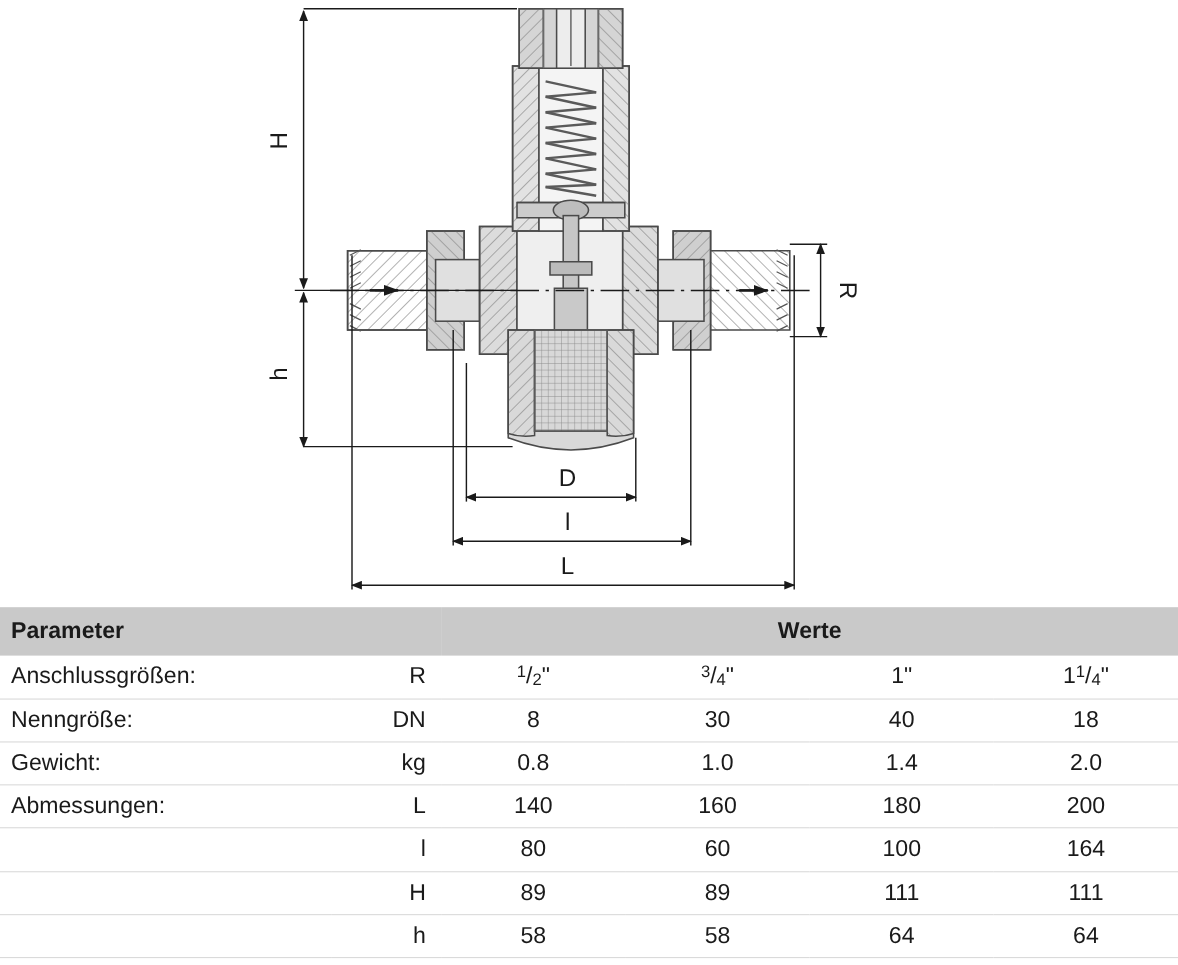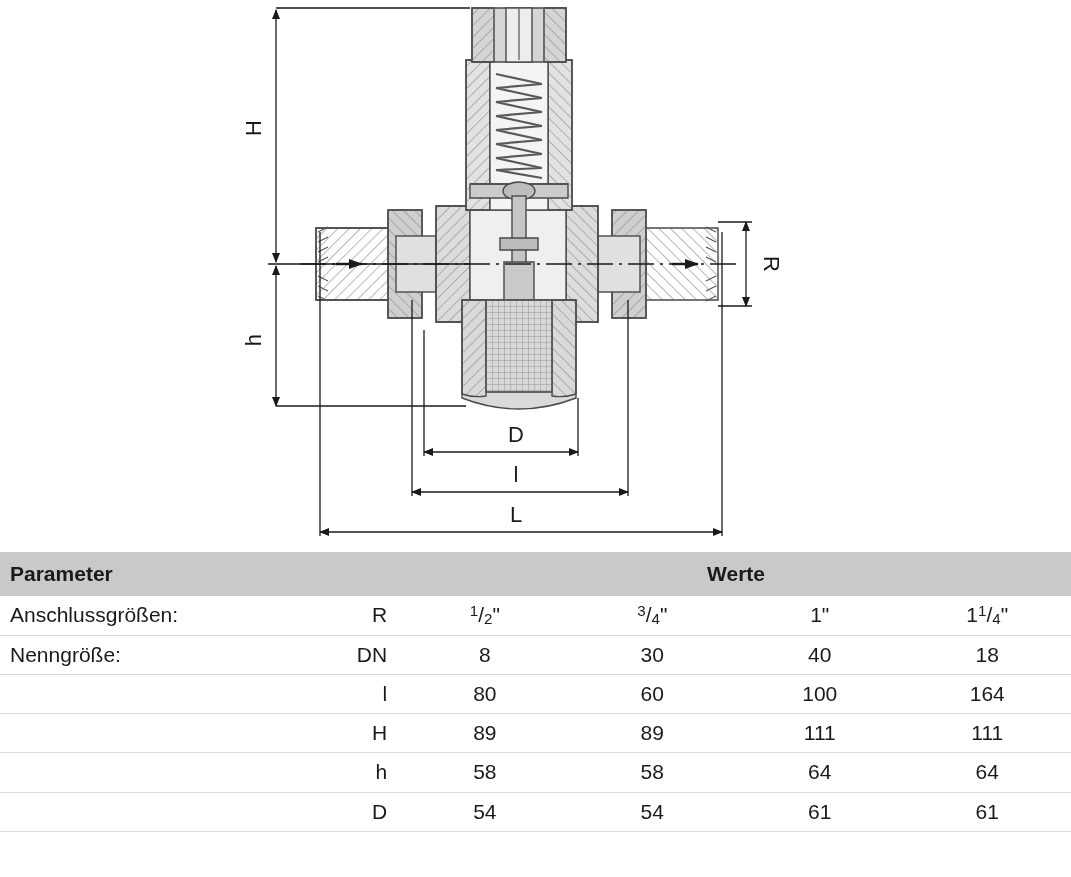--- a/index.html
+++ b/index.html
@@ -242,20 +242,36 @@
         </tr>
         <tr>
           <td class="param">Nenngröße:</td>
           <td class="sym">DN</td>
           <td class="val">8</td>
           <td class="val">30</td>
           <td class="val">40</td>
           <td class="val">18</td>
         </tr>
         <tr>
+          <td class="param">Gewicht:</td>
+          <td class="sym">kg</td>
+          <td class="val">0.8</td>
+          <td class="val">1.0</td>
+          <td class="val">1.4</td>
+          <td class="val">2.0</td>
+        </tr>
+        <tr>
+          <td class="param">Abmessungen:</td>
+          <td class="sym">L</td>
+          <td class="val">140</td>
+          <td class="val">160</td>
+          <td class="val">180</td>
+          <td class="val">200</td>
+        </tr>
+        <tr>
           <td class="param"></td>
           <td class="sym">l</td>
           <td class="val">80</td>
           <td class="val">60</td>
           <td class="val">100</td>
           <td class="val">164</td>
         </tr>
         <tr>
           <td class="param"></td>
           <td class="sym">H</td>

